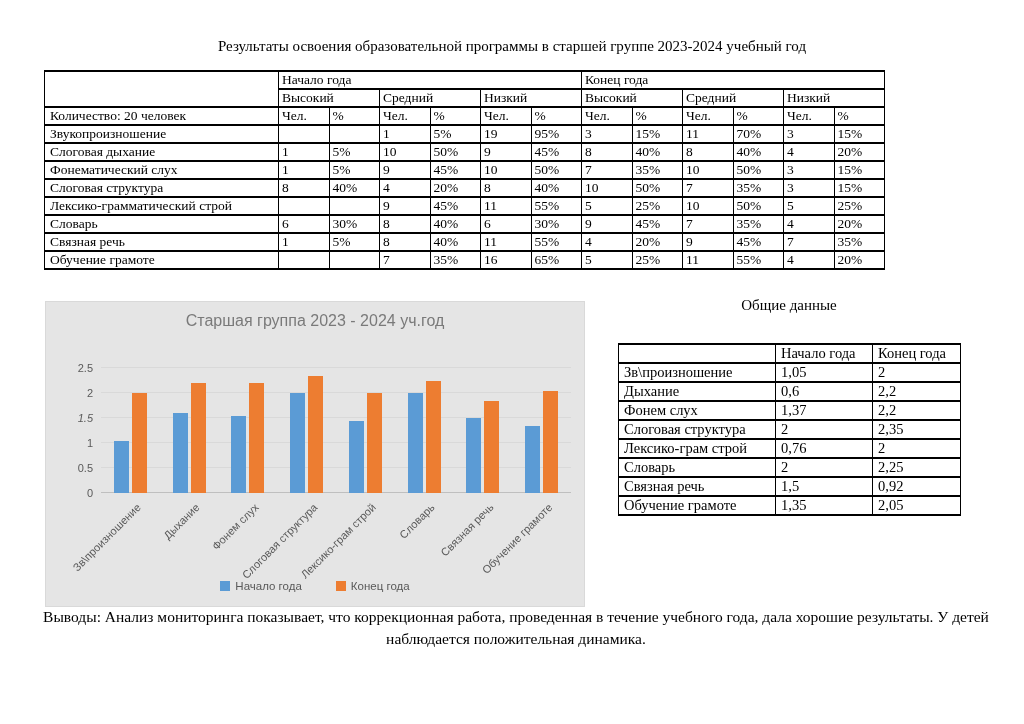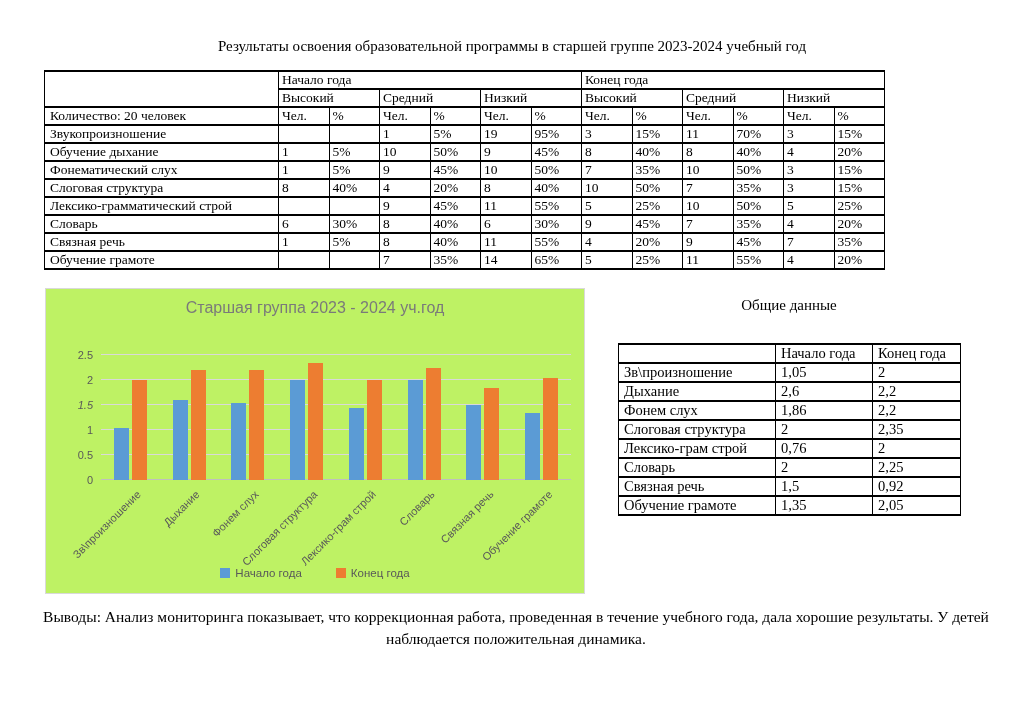--- a/index.html
+++ b/index.html
@@ -23,22 +23,22 @@
   .results-table td {
     border-left:1px solid #000; border-right:1px solid #000;
     border-top:2px solid #000; border-bottom:2px solid #000;
     height:16px; padding:0 3px; vertical-align:middle;
     white-space:nowrap; overflow:hidden;
   }
   .results-table td.row-label { padding-left:5px; }
 
   
   .chart {
-    position:absolute; left:45px; top:288px; width:538px; height:304px;
-    background:#bef264; border:1px solid #d9d9d9;
+    position:absolute; left:45px; top:301px; width:538px; height:304px;
+    background:#e5e5e5; border:1px solid #d9d9d9;
     font-family:"Liberation Sans", sans-serif;
   }
   .chart-title {
     position:absolute; top:10px; left:0; width:100%;
     text-align:center; font-size:16px; color:#7a7a7a;
   }
   .plot { position:absolute; left:55px; top:60px; width:470px; height:131px; }
   .gridline { position:absolute; left:0; width:100%; height:1px; background:#d9d9d9; }
   .gridline.axis-line { background:#bfbfbf; }
   .ytick {
@@ -146,21 +146,21 @@
           <td>19</td>
           <td>95%</td>
           <td>3</td>
           <td>15%</td>
           <td>11</td>
           <td>70%</td>
           <td>3</td>
           <td>15%</td>
         </tr>
         <tr>
-          <td class="row-label">Обучение дыхание</td>
+          <td class="row-label">Слоговая дыхание</td>
           <td>1</td>
           <td>5%</td>
           <td>10</td>
           <td>50%</td>
           <td>9</td>
           <td>45%</td>
           <td>8</td>
           <td>40%</td>
           <td>8</td>
           <td>40%</td>
@@ -241,21 +241,21 @@
           <td>45%</td>
           <td>7</td>
           <td>35%</td>
         </tr>
         <tr>
           <td class="row-label">Обучение грамоте</td>
           <td></td>
           <td></td>
           <td>7</td>
           <td>35%</td>
-          <td>14</td>
+          <td>16</td>
           <td>65%</td>
           <td>5</td>
           <td>25%</td>
           <td>11</td>
           <td>55%</td>
           <td>4</td>
           <td>20%</td>
         </tr>
       </tbody>
   </table>
@@ -360,26 +360,26 @@
       </tr>
     </tbody>
     <tbody>
         <tr>
           <td>Зв\произношение</td>
           <td>1,05</td>
           <td>2</td>
         </tr>
         <tr>
           <td>Дыхание</td>
-          <td>2,6</td>
+          <td>0,6</td>
           <td>2,2</td>
         </tr>
         <tr>
           <td>Фонем слух</td>
-          <td>1,86</td>
+          <td>1,37</td>
           <td>2,2</td>
         </tr>
         <tr>
           <td>Слоговая структура</td>
           <td>2</td>
           <td>2,35</td>
         </tr>
         <tr>
           <td>Лексико-грам строй</td>
           <td>0,76</td>

